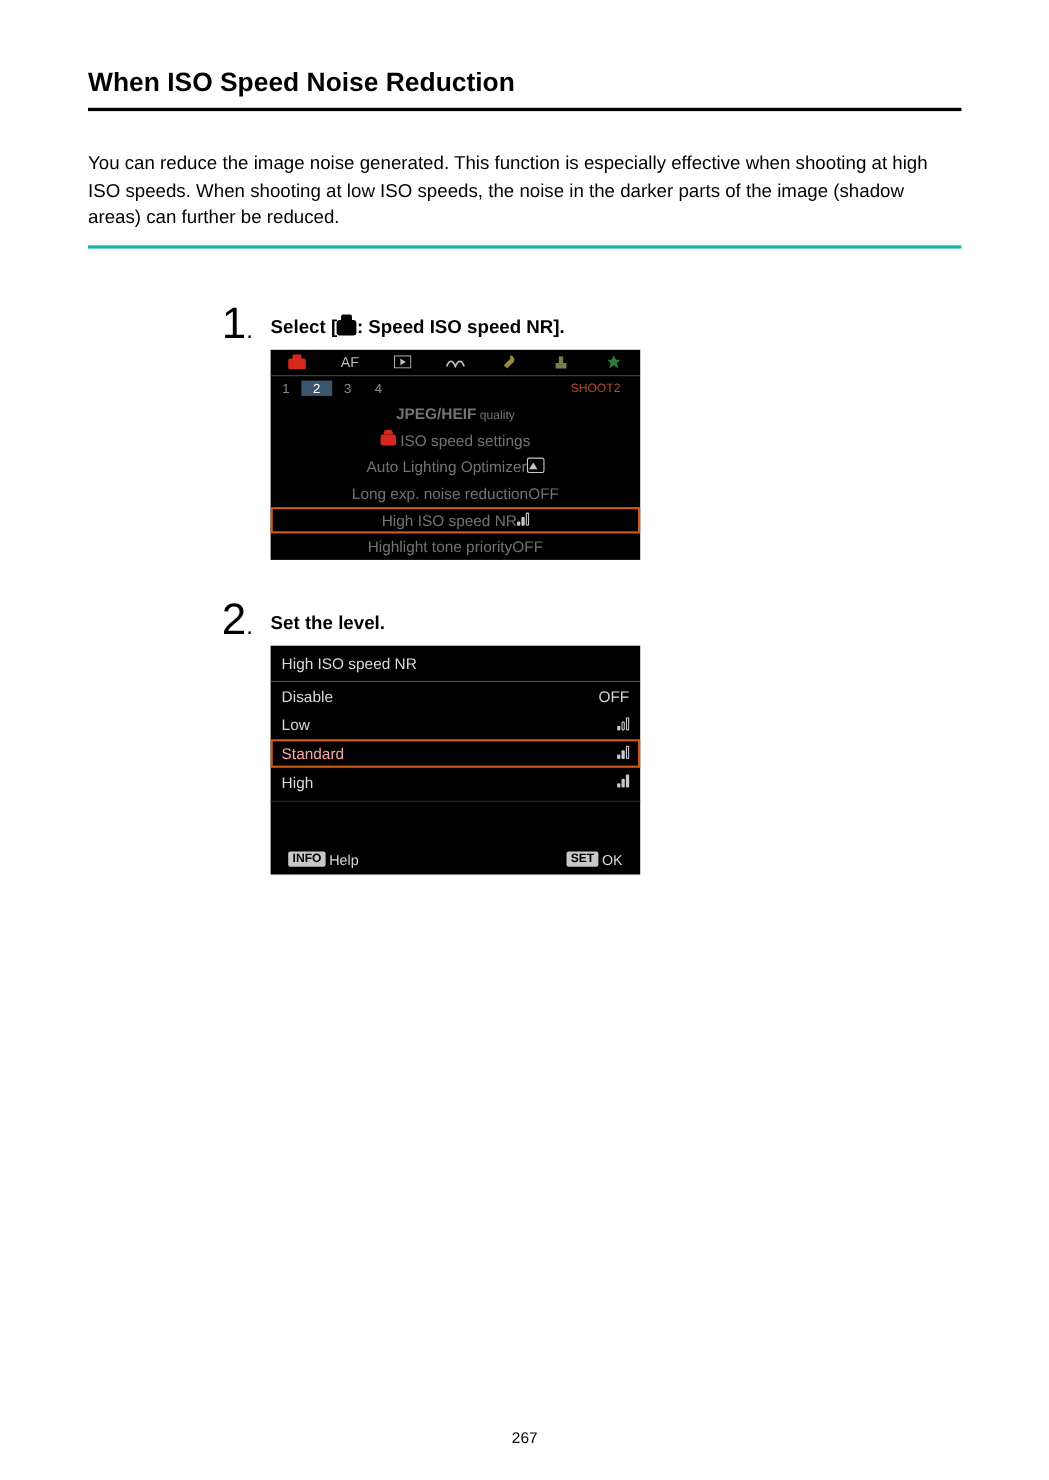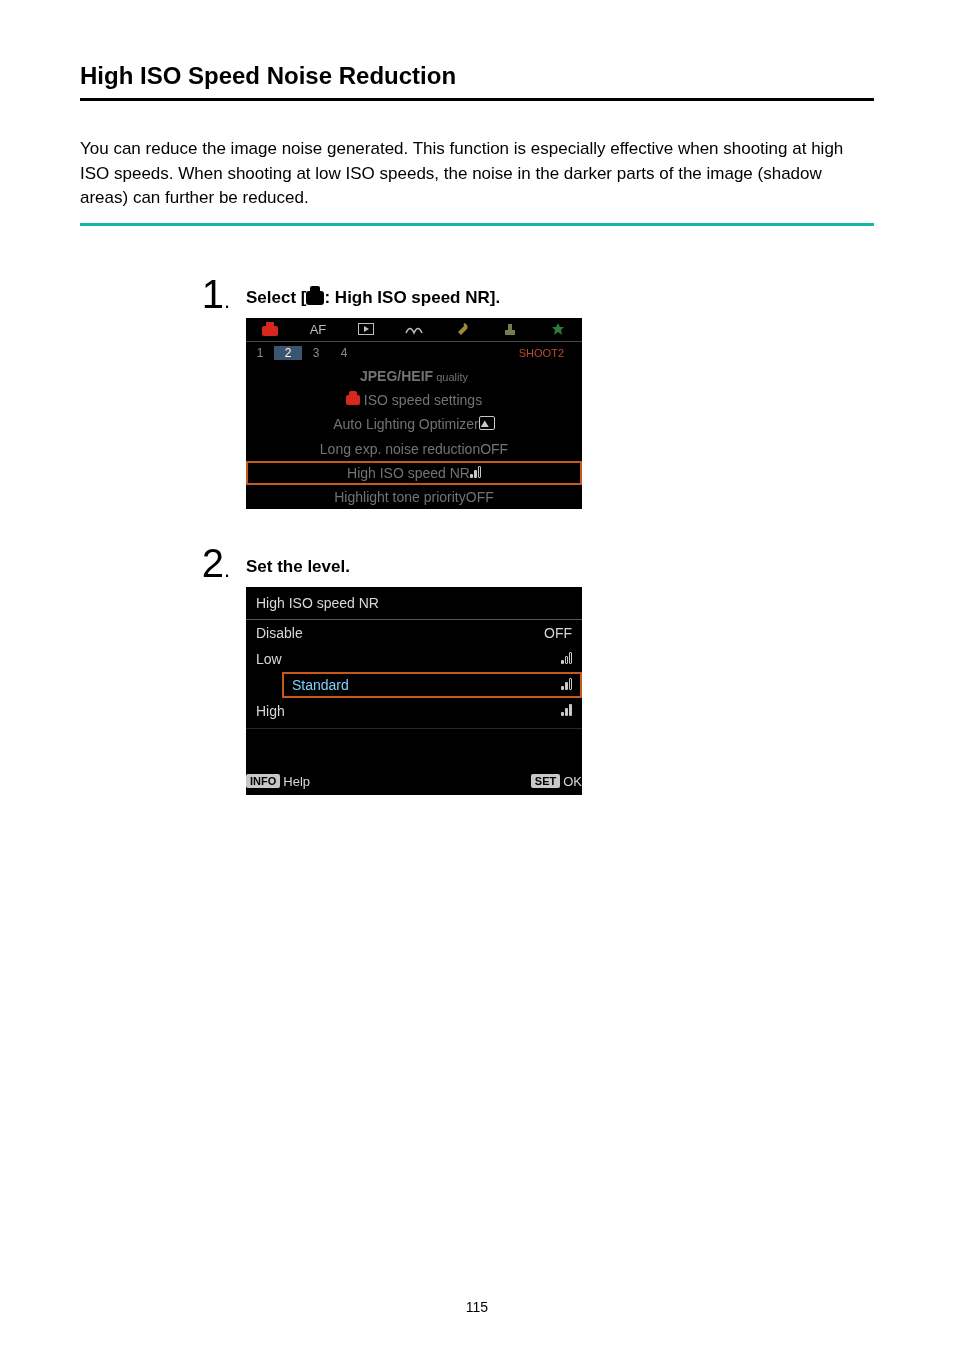--- a/index.html
+++ b/index.html
@@ -119,59 +119,58 @@
     .shot2 .head {
       padding:8px 10px; color:#d8d8d8;
       border-bottom:1px solid #555;
     }
     .shot2 .opt {
       display:flex; justify-content:space-between;
       padding:5px 10px;
     }
     .shot2 .opt.sel {
       outline:2px solid #c75a1a; outline-offset:-2px;
-      color:#7dd3fc;
-      margin-left:36px;
+      color:#fca5a5;
     }
     .shot2 .opt.sel .val{ color:#d8d8d8; }
     .shot2 .spacer { height:40px; border-top:1px solid #2a2a2a; margin-top:4px; }
     .shot2 .foot {
-      display:flex; justify-content:space-between; padding:6px 0;
+      display:flex; justify-content:space-between; padding:6px 16px;
       color:#d8d8d8;
     }
     .btn-label{
       display:inline-flex; align-items:center; gap:3px; font-size:13px;
     }
     .badge{
       display:inline-block; background:#c8c8c8; color:#000;
       font-size:11px; font-weight:bold; padding:1px 4px; border-radius:2px;
     }
 
     .page-num{
       position:absolute; bottom:30px; left:0; right:0;
       text-align:center; font-size:14px; color:#000;
     }
   </style>
 </head>
 <body>
 
 <div class="page">
-  <h1 class="title">High ISO Speed Noise Reduction</h1>
+  <h1 class="title">When ISO Speed Noise Reduction</h1>
 
   <p class="intro">You can reduce the image noise generated. This function is especially effective when shooting at high ISO speeds. When shooting at low ISO speeds, the noise in the darker parts of the image (shadow areas) can further be reduced.</p>
 
   <div class="steps">
 
     <div class="step">
       <div class="step-num">
         <span>1</span><span class="step-dot">.</span>
       </div>
       <div class="step-body">
         <div class="step-label">
-          <span>Select [</span><span class="glyph"></span><span>: High ISO speed NR].</span>
+          <span>Select [</span><span class="glyph"></span><span>: Speed ISO speed NR].</span>
         </div>
 
         <div class="shot shot1">
           <div class="tabs">
             <div class="tab red">
               <svg width="18" height="14" viewBox="0 0 18 14">
                   <rect x="1" y="4" width="16" height="10" rx="2" fill="#d8281e"></rect>
                   <rect x="5" y="0" width="8" height="5" rx="1" fill="#d8281e"></rect>
                 </svg>
             </div>
@@ -298,13 +297,13 @@
               <span>OK</span>
             </span>
           </div>
         </div>
       </div>
     </div>
 
   </div>
 </div>
 
-<div class="page-num">115</div>
+<div class="page-num">267</div>
 
 </body></html>

